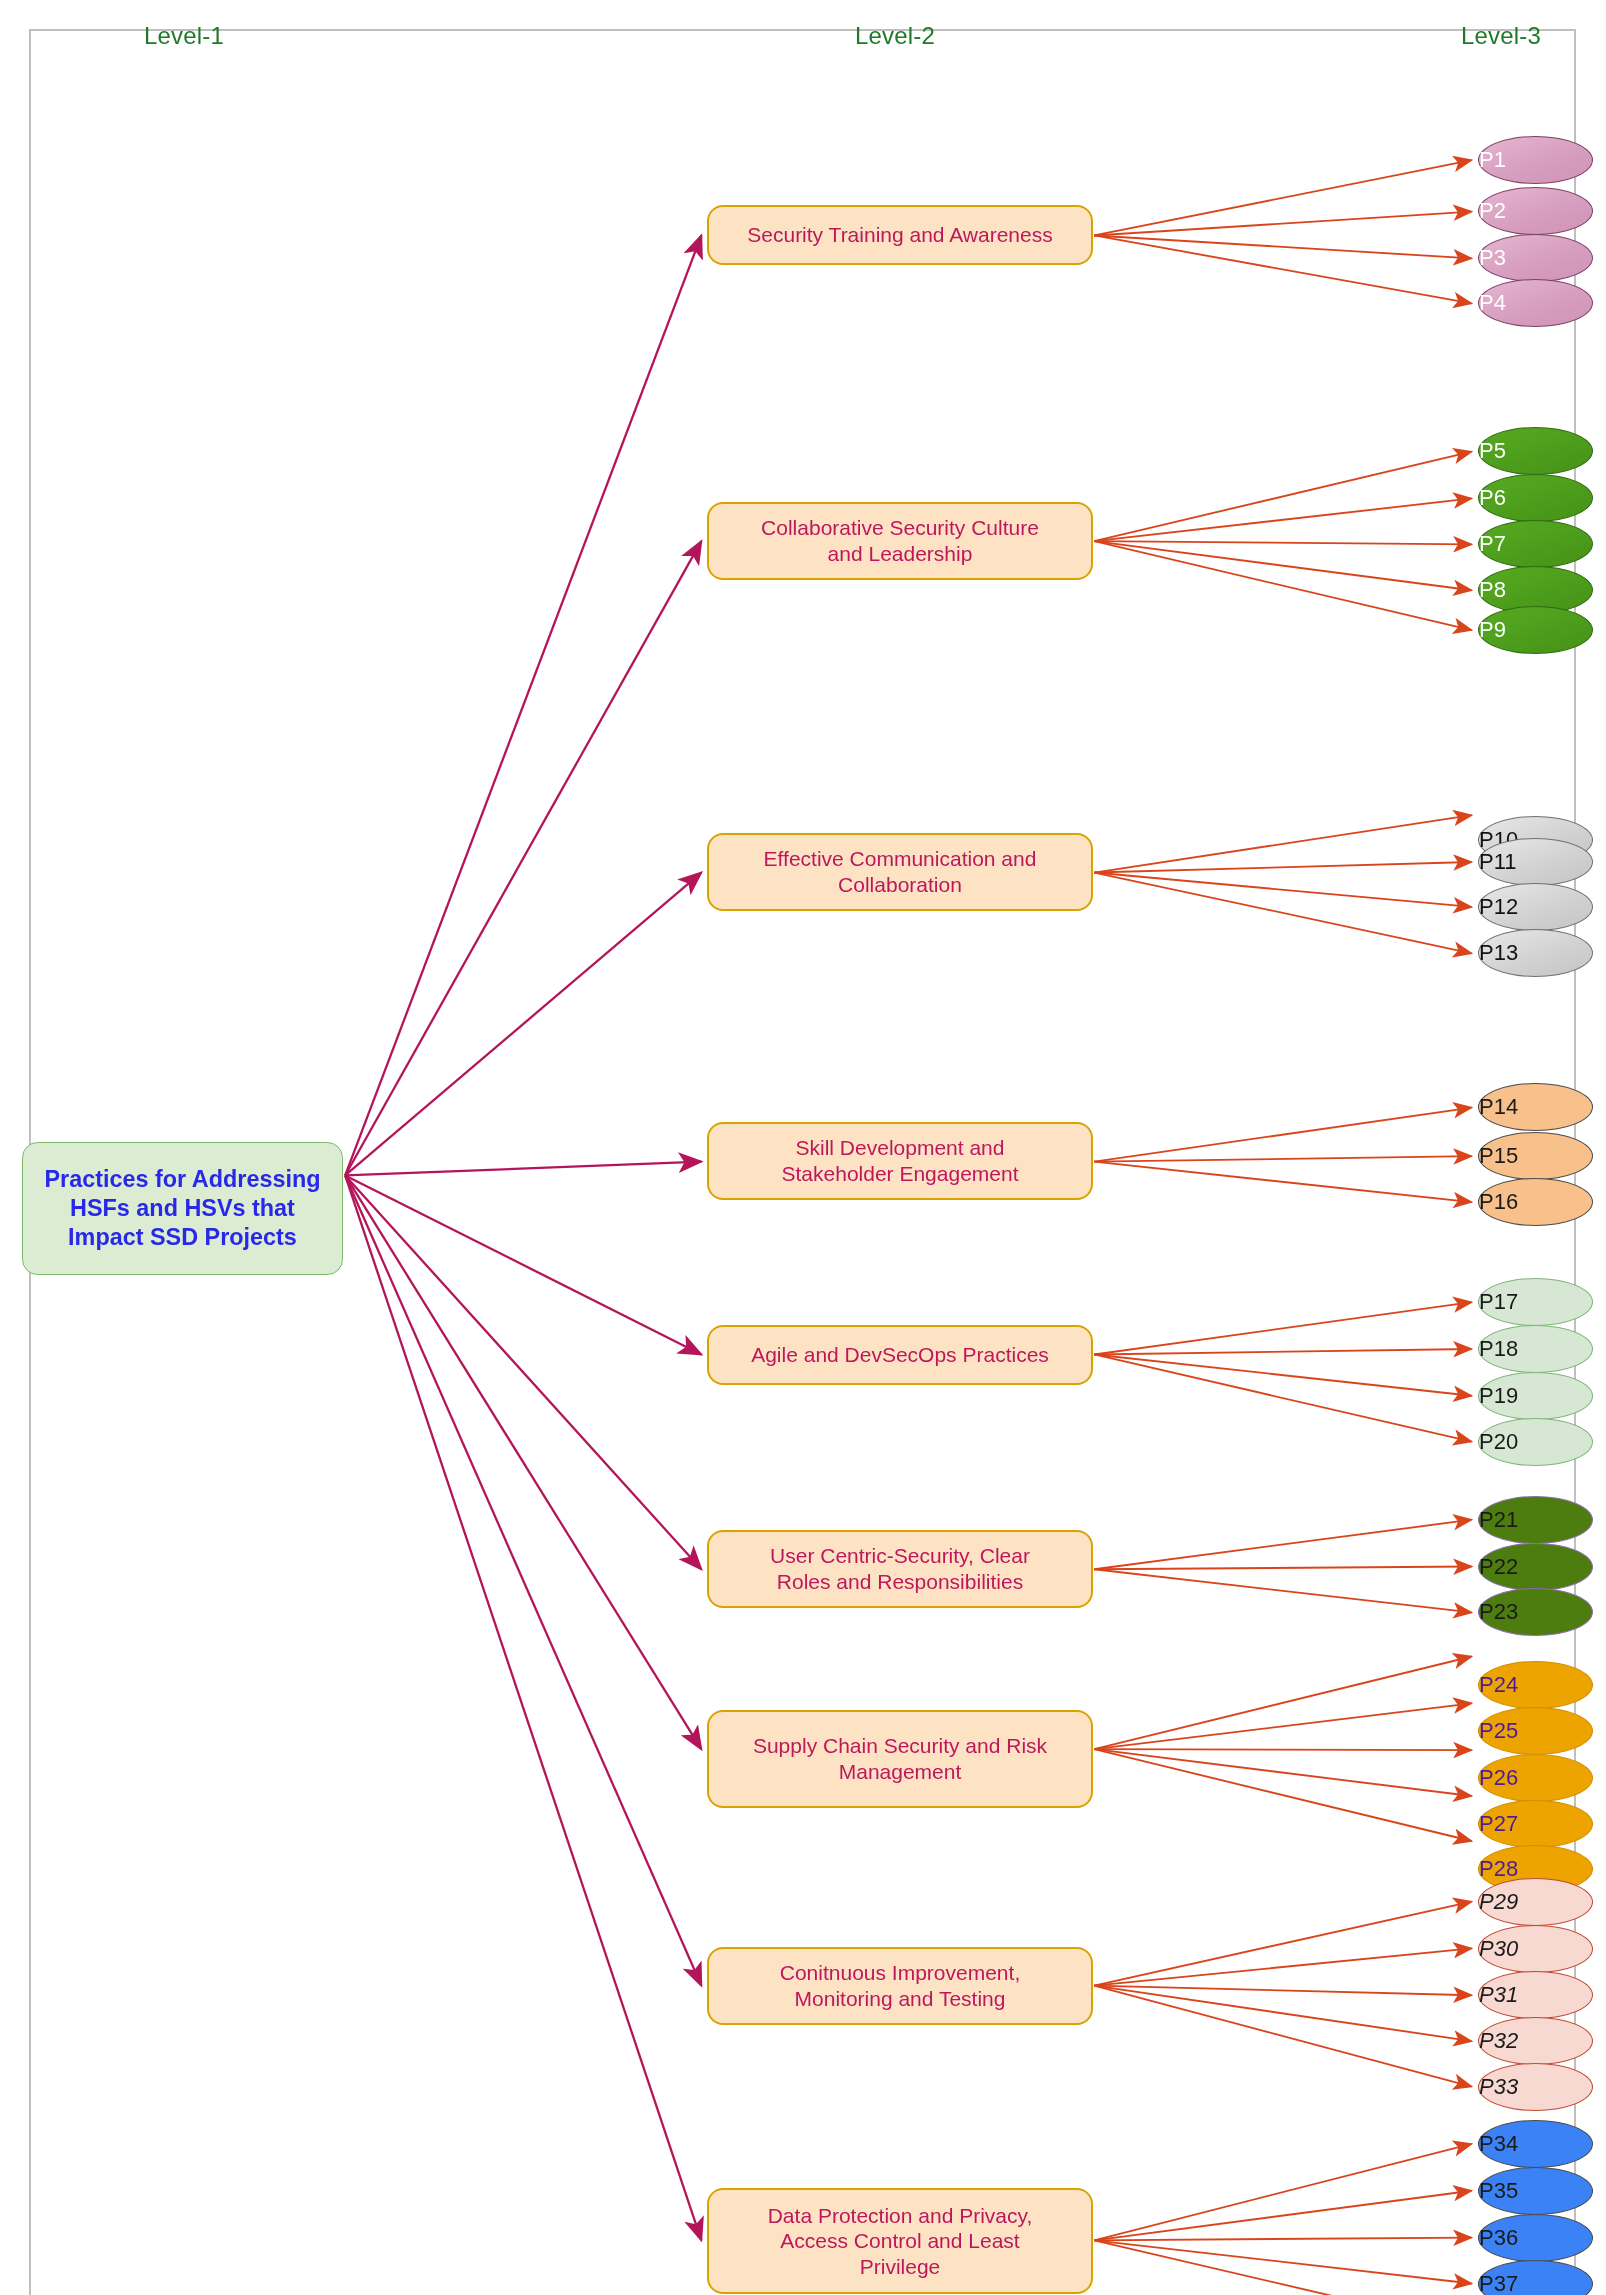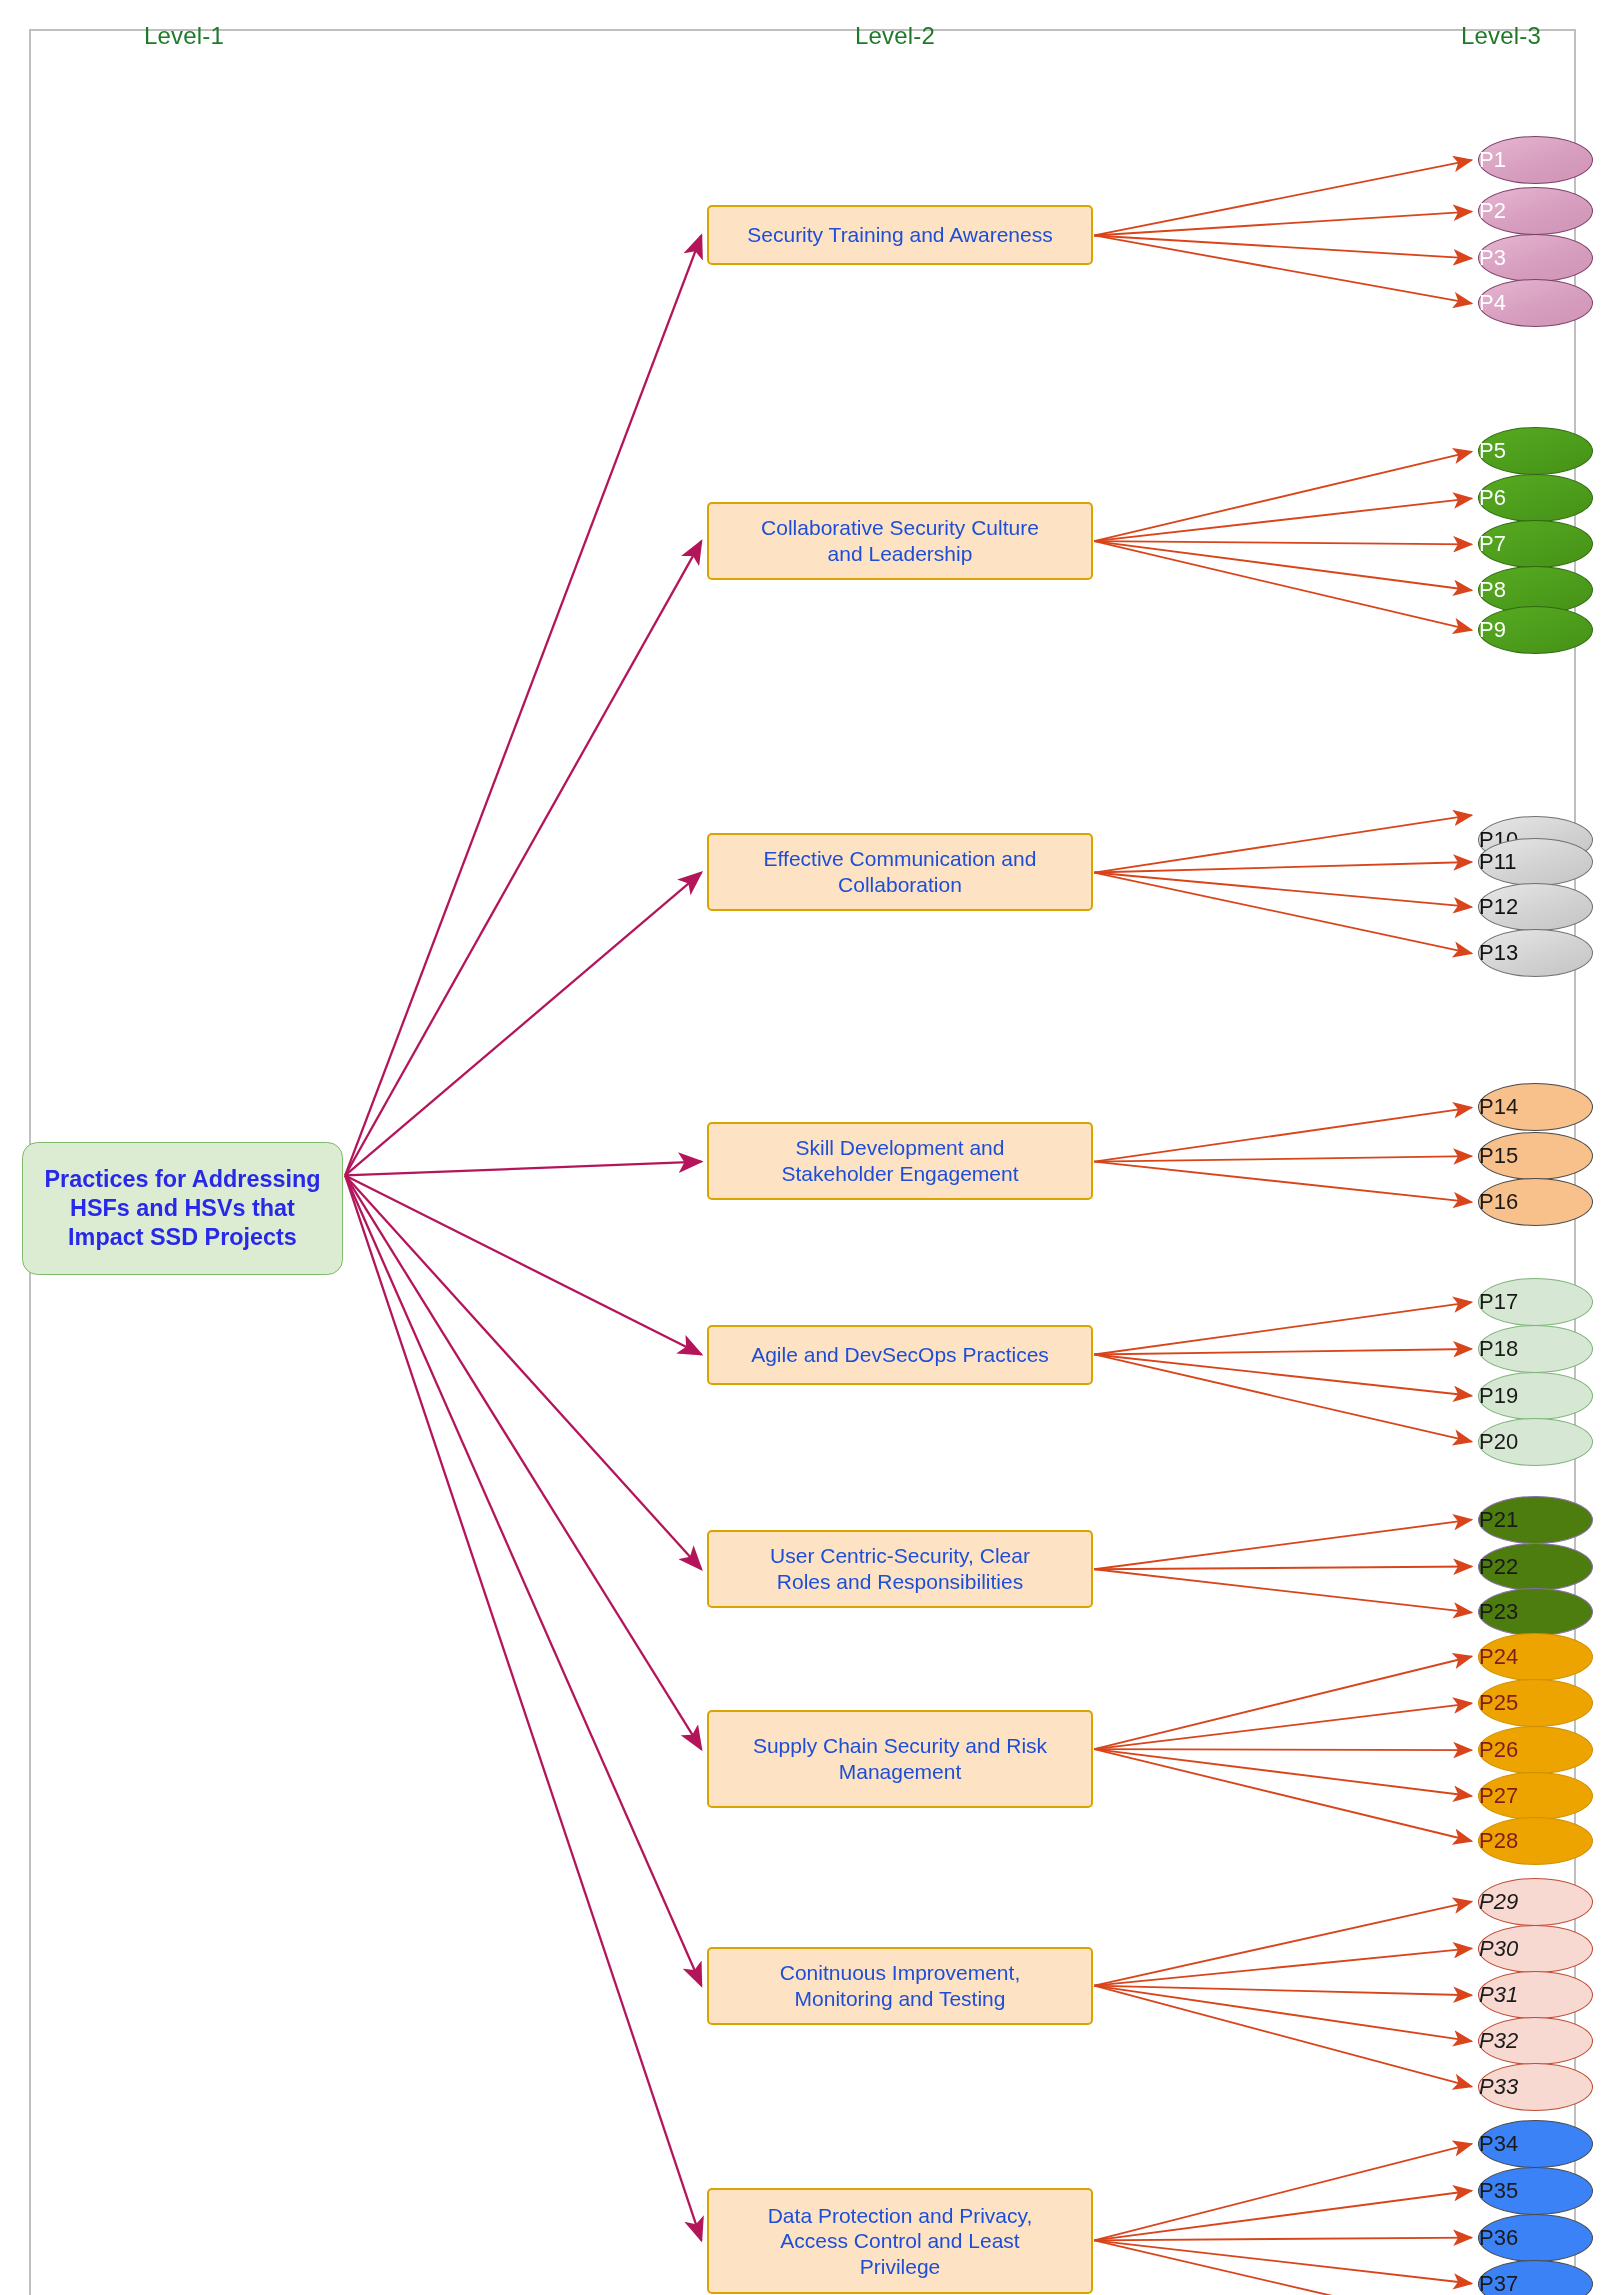--- a/index.html
+++ b/index.html
@@ -8,36 +8,36 @@
   #frame{position:absolute;left:28.5px;top:28.5px;width:1547px;height:2309px;
          border:2.3px solid #bfbfbf;background:#ffffff;box-sizing:border-box;}
   .level-head{position:absolute;color:#1e7a28;font-size:24px;font-weight:400;
               text-align:center;white-space:nowrap;letter-spacing:0.2px;}
   #svg-edges{position:absolute;left:0;top:0;width:1606px;height:2367px;pointer-events:none;}
   .root-node{position:absolute;background:#dcecd3;border:1.8px solid #7dba6b;
              border-radius:15.6px;box-sizing:border-box;display:flex;align-items:center;
              justify-content:center;text-align:center;color:#2828e8;font-weight:bold;
              font-size:23.4px;line-height:1.25;padding:0 7.3px;}
   .l2-node{position:absolute;background:#fde3c4;border:2.3px solid #d9a300;
-           border-radius:5px;box-sizing:border-box;display:flex;align-items:center;
-           justify-content:center;text-align:center;color:#1d4ed8;font-weight:400;
+           border-radius:16px;box-sizing:border-box;display:flex;align-items:center;
+           justify-content:center;text-align:center;color:#be185d;font-weight:400;
            font-size:21px;line-height:1.22;padding:0 6.4px;}
   .p-node{position:absolute;display:flex;align-items:center;justify-content:flex-start;
           text-align:center;font-size:22px;font-weight:400;box-sizing:border-box;
           border-radius:50%;}
   .p-pink{background:linear-gradient(160deg,#e6b6d1 0%,#d79ebf 55%,#cf93b6 100%);
           border:1.4px solid #7d3f66;color:#ffffff;}
   .p-green{background:linear-gradient(160deg,#57aa20 0%,#4c9c1c 60%,#469016 100%);
            border:1.4px solid #2f6b10;color:#ffffff;}
   .p-silver{background:linear-gradient(160deg,#e8e8e8 0%,#d2d2d2 55%,#c4c4c4 100%);
             border:1.4px solid #707070;color:#111111;}
   .p-peach{background:#f8c18b;border:1.4px solid #4a4a4a;color:#1a1a1a;}
   .p-mint{background:#d6e8d4;border:1.4px solid #7fb47a;color:#1a1a1a;}
   .p-lavender{background:#4d7c0f;border:1.4px solid #8a6fb0;color:#1a1a1a;}
-  .p-amber{background:#eda400;border:1.4px solid #d08f00;color:#7f1d1d;}
+  .p-amber{background:#eda400;border:1.4px solid #d08f00;color:#4c1d95;margin-top:28px;}
   .p-blush{background:#f7d9d2;border:1.4px solid #c04a32;color:#1a1a1a;font-style:italic;}
   .p-lime{background:#3b82f6;border:1.4px solid #4a4a4a;color:#1a1a1a;}
 </style>
 </head>
 <body>
 
 <div id="page">
 
   <div id="frame"></div>
 

